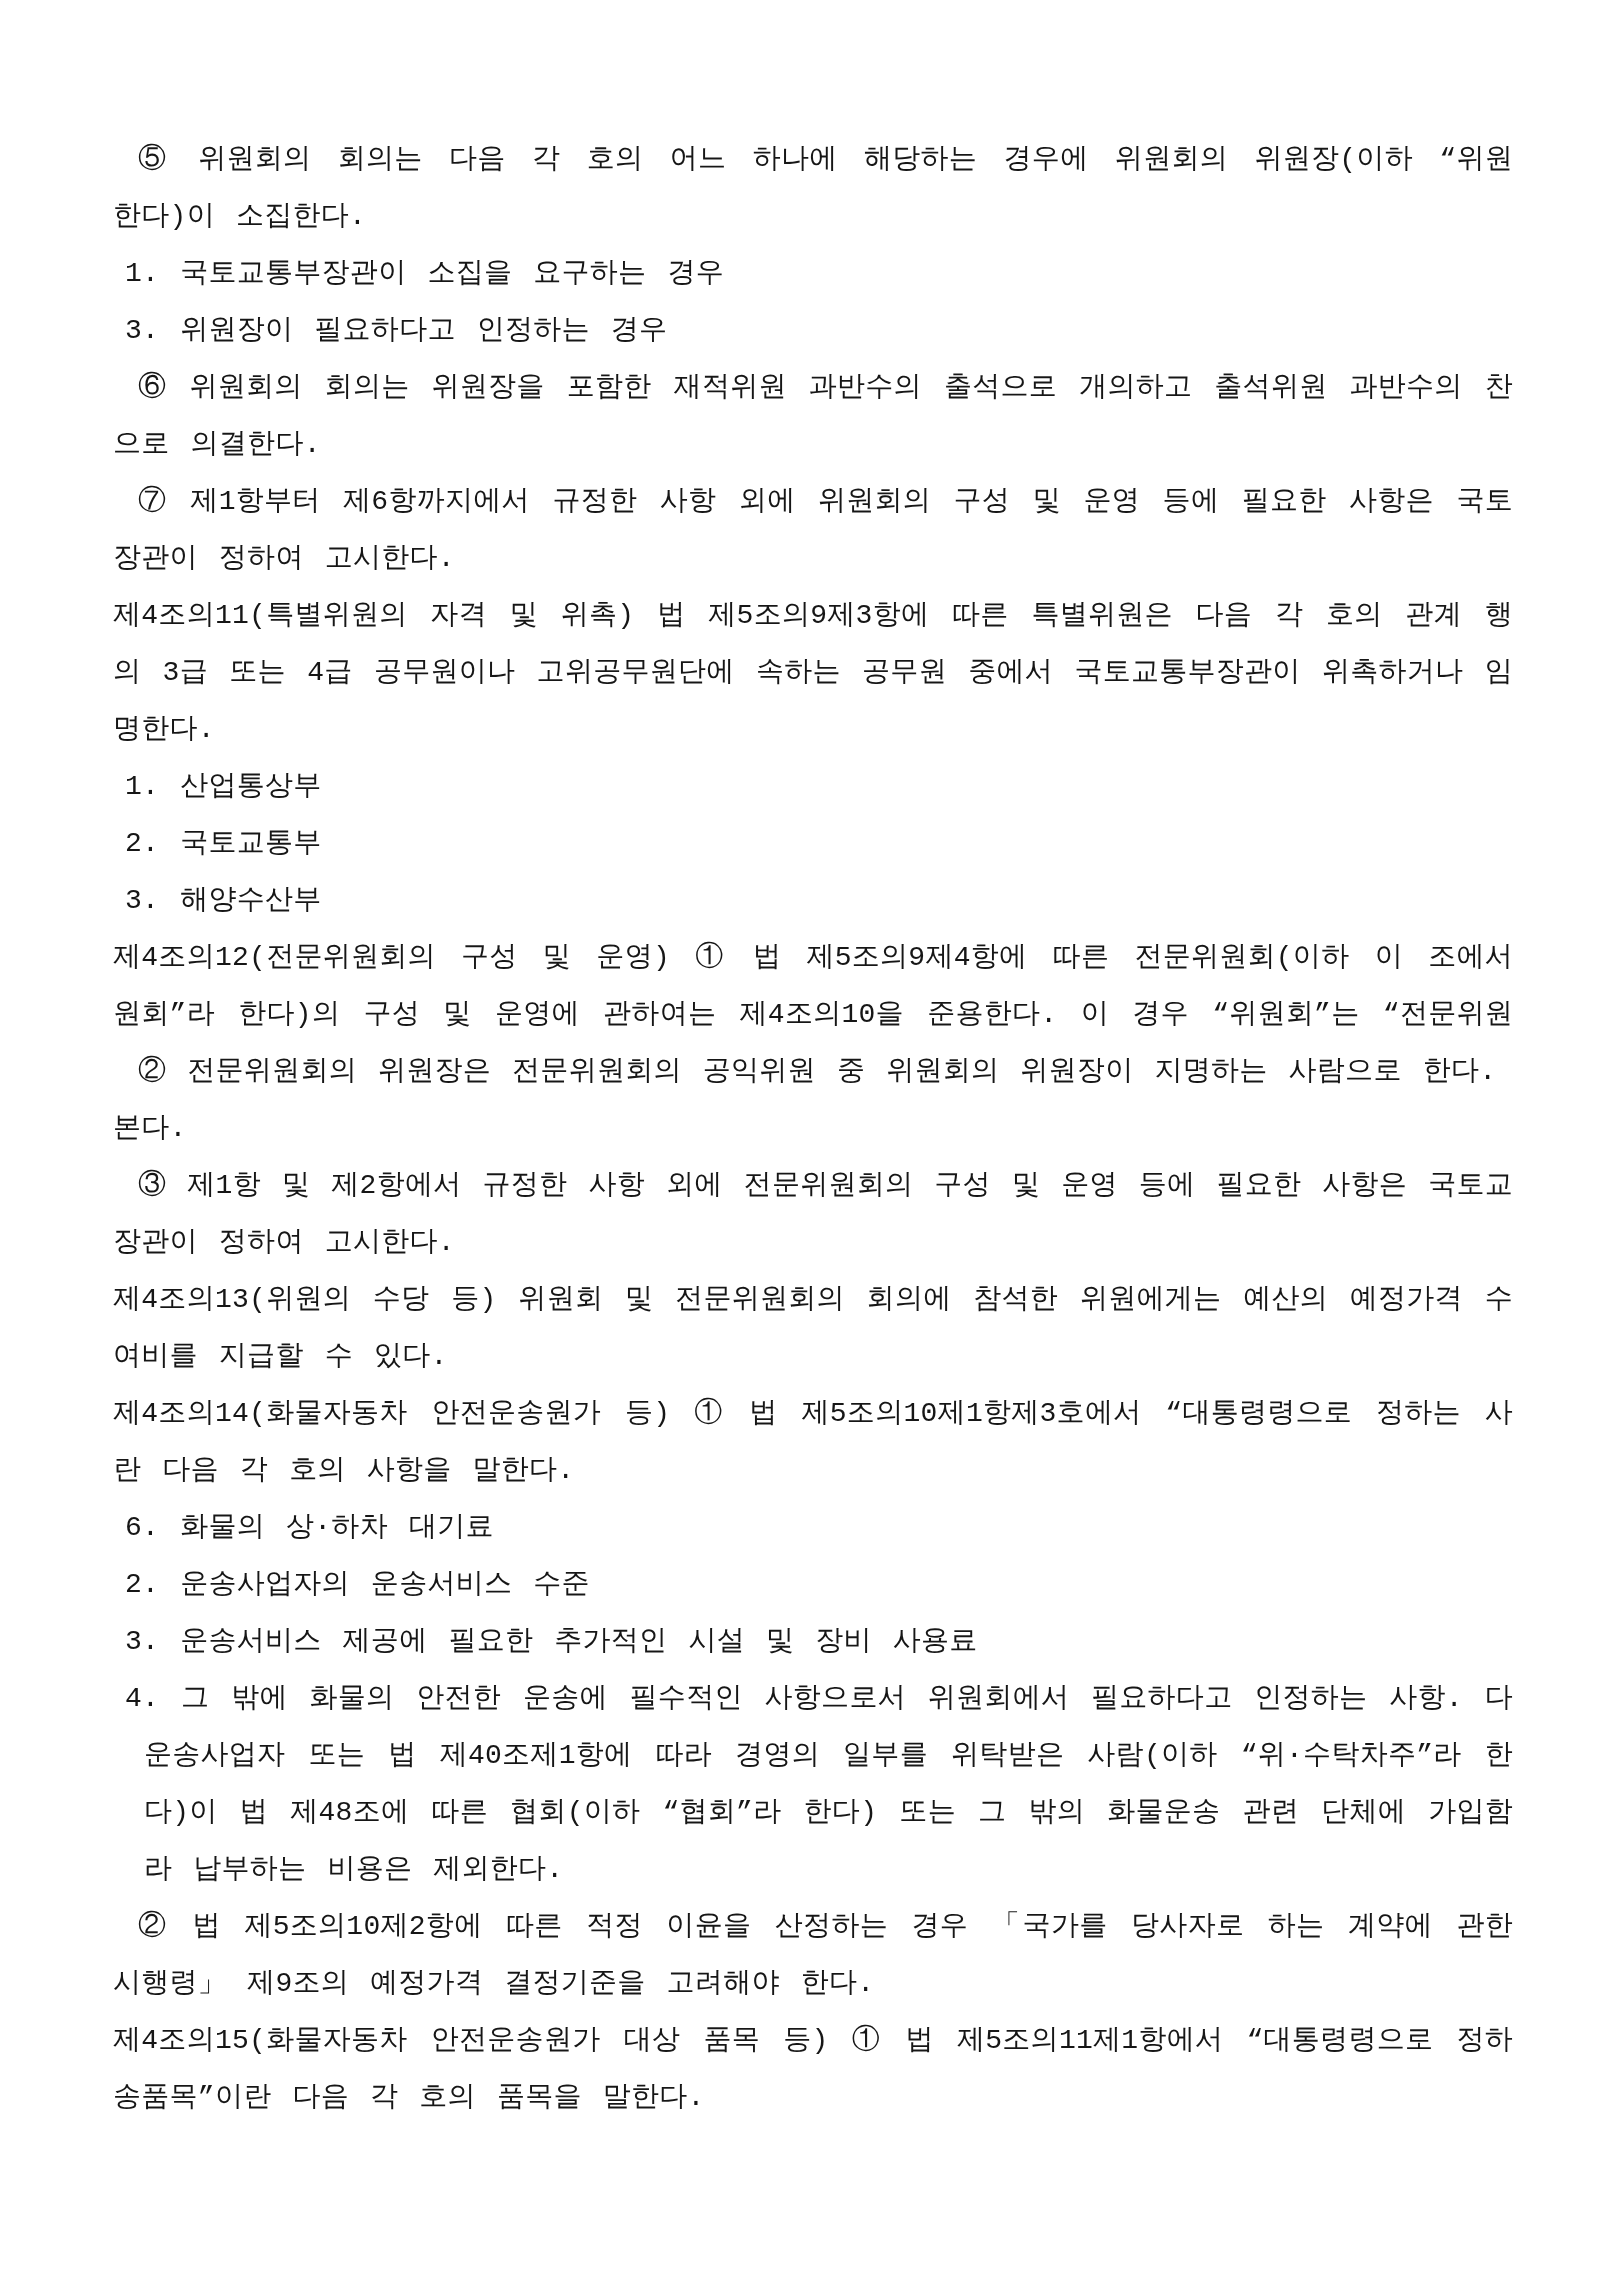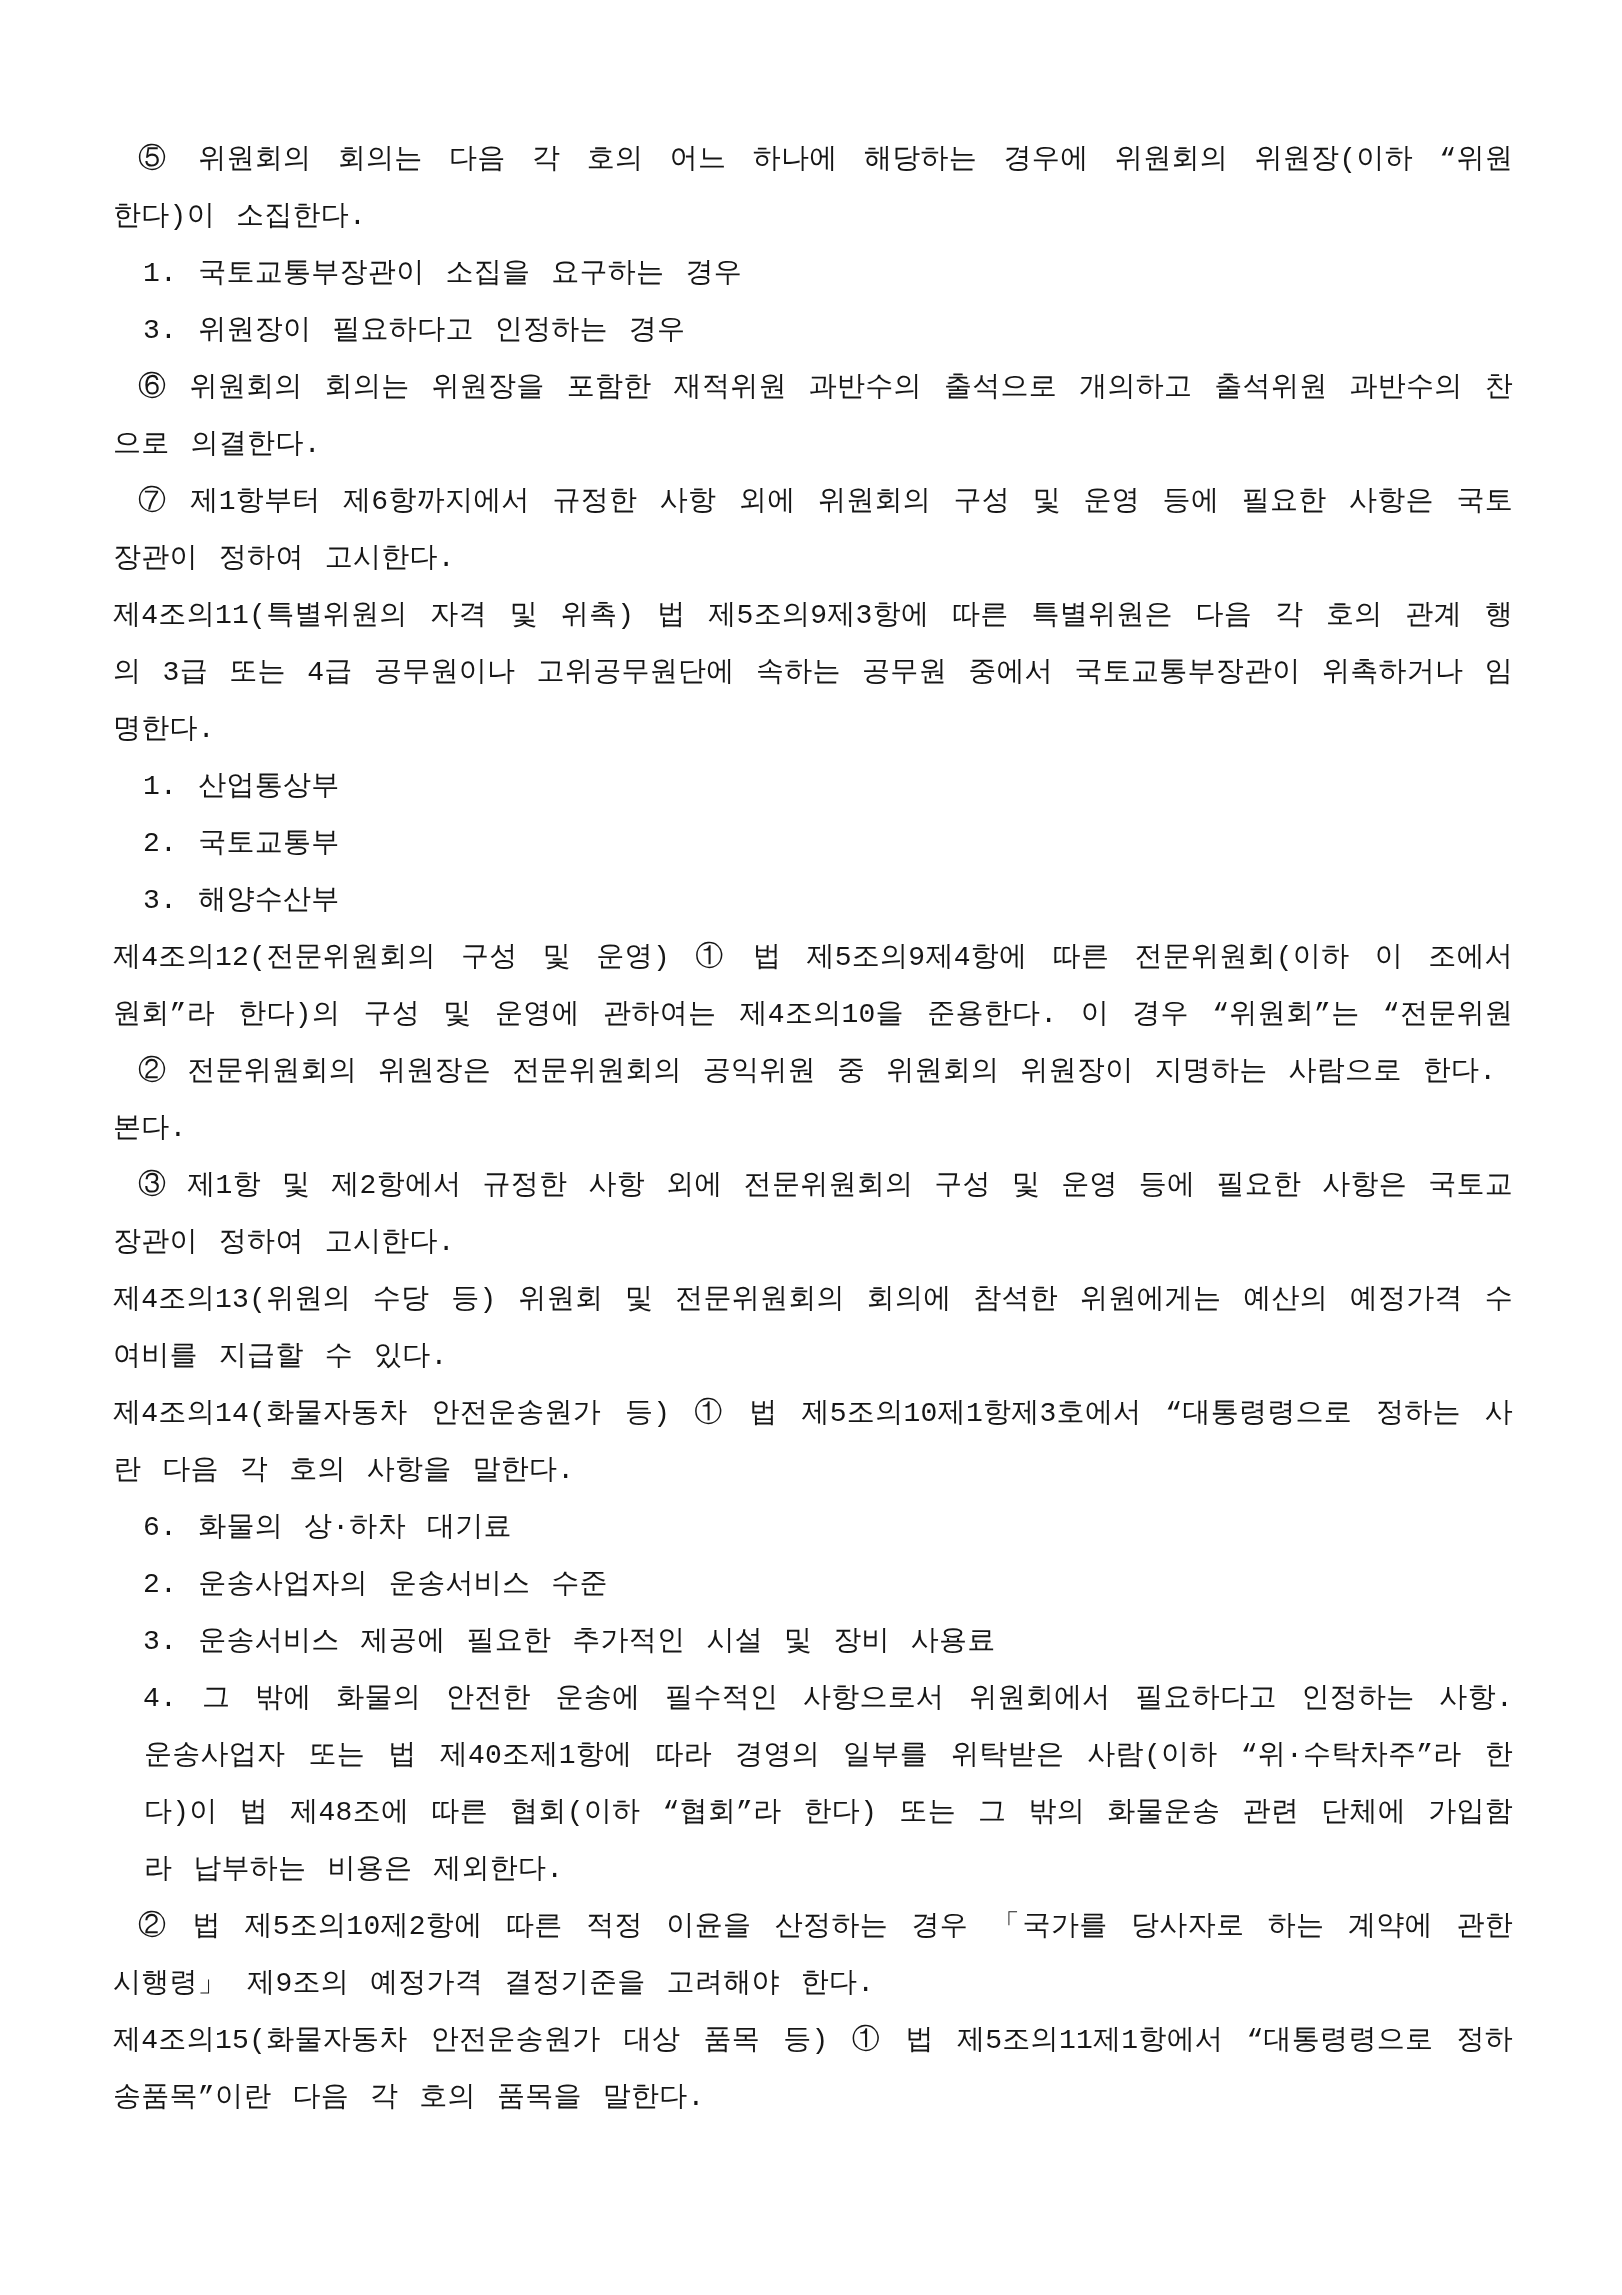--- a/index.html
+++ b/index.html
@@ -30,21 +30,21 @@
     word-spacing: 0.14em;
     white-space: normal;
     overflow: hidden;
   }
   .line.just {
     text-align: justify;
     text-align-last: justify;
   }
   .ind-article { margin-left: 0; }
   .ind-para    { margin-left: 25px; }
-  .ind-item    { margin-left: 30px; }
+  .ind-item    { margin-left: 12px; }
   .ind-cont    { }
   .ind-cont2   { margin-left: 31px; }
 </style>
 </head>
 <body>
 
 <div class="page">
   <div class="doc-body" id="doc-body">
       <div class="line ind-para just">⑤ 위원회의 회의는 다음 각 호의 어느 하나에 해당하는 경우에 위원회의 위원장(이하 “위원장”이라</div>
       <div class="line ind-cont">한다)이 소집한다.</div>

